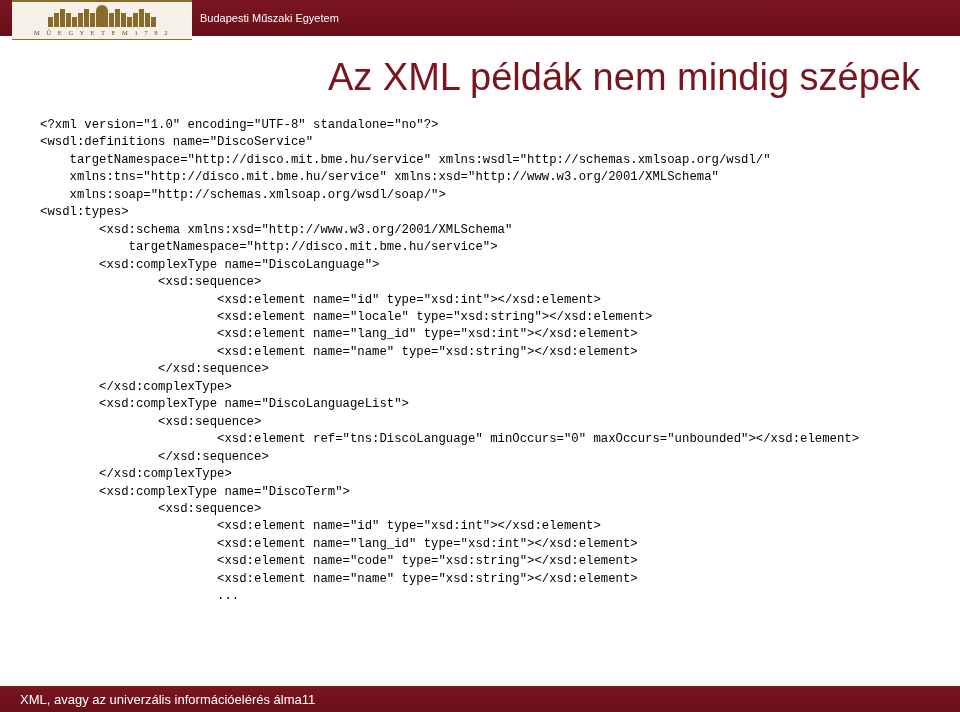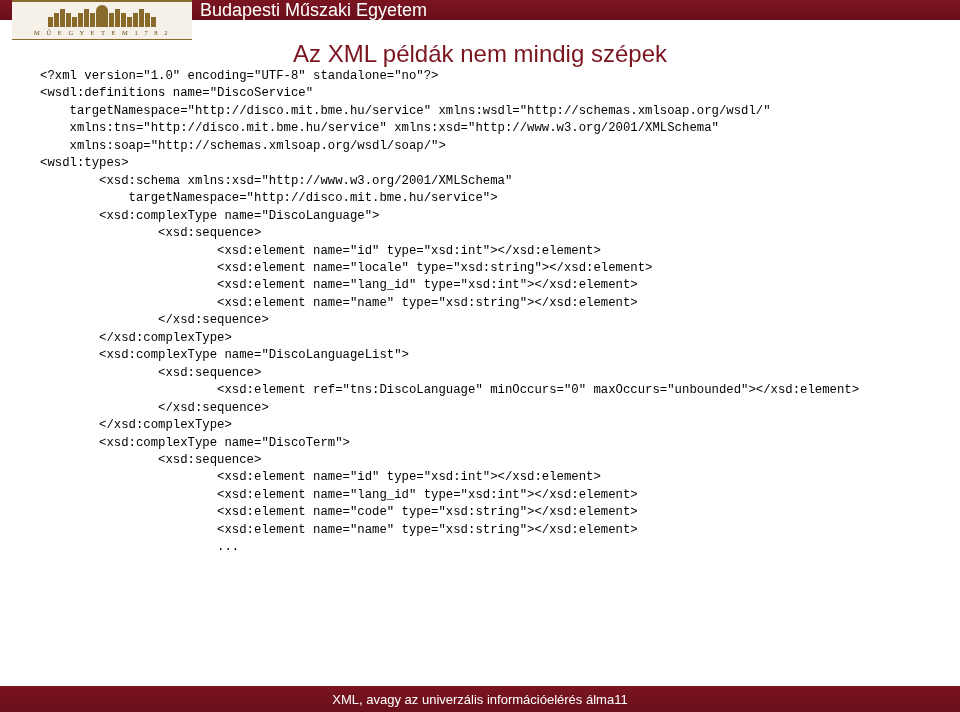--- a/index.html
+++ b/index.html
@@ -5,28 +5,28 @@
   * { margin: 0; padding: 0; box-sizing: border-box; }
   body {
     width: 960px;
     height: 712px;
     font-family: Arial, sans-serif;
     background: #fff;
     position: relative;
     overflow: hidden;
   }
   .header {
-    height: 20px;
+    height: 36px;
     background: linear-gradient(to bottom, #7a1520 0%, #6a0f1a 100%);
     display: flex;
     align-items: center;
     justify-content: space-between;
     padding: 0 24px 0 200px;
     color: #fff;
-    font-size: 18px;
+    font-size: 11px;
   }
   .header-left { font-weight: 400; }
   .header-right { font-weight: 400; margin-top: 45px; }
   .logo-block {
     position: absolute;
     top: 0;
     left: 12px;
     width: 180px;
     height: 40px;
     background: #f5f0e8;
@@ -60,42 +60,43 @@
     letter-spacing: 2.5px;
     color: #6b4a1a;
     margin-top: 2px;
     font-family: serif;
   }
   .content {
     padding: 20px 40px 0 40px;
   }
   .title {
     color: #7a1520;
-    font-size: 24px;
+    font-size: 38px;
     font-weight: 400;
-    text-align: center;
+    text-align: right;
+    margin-bottom: 18px;
     font-family: "Segoe UI", Arial, sans-serif;
   }
   .code {
     font-family: "Courier New", monospace;
     font-size: 12.3px;
     line-height: 1.42;
     color: #000;
     white-space: pre;
   }
   .footer {
     position: absolute;
     bottom: 0;
     left: 0;
     right: 0;
     height: 26px;
     background: linear-gradient(to bottom, #7a1520 0%, #6a0f1a 100%);
     display: flex;
     align-items: center;
-    justify-content: center;
+    justify-content: flex-start;
     padding: 0 20px;
     color: #fff;
     font-size: 13px;
   }
 </style>
 </head>
 <body>
 
 <div class="logo-block">
   <div class="logo-building">

